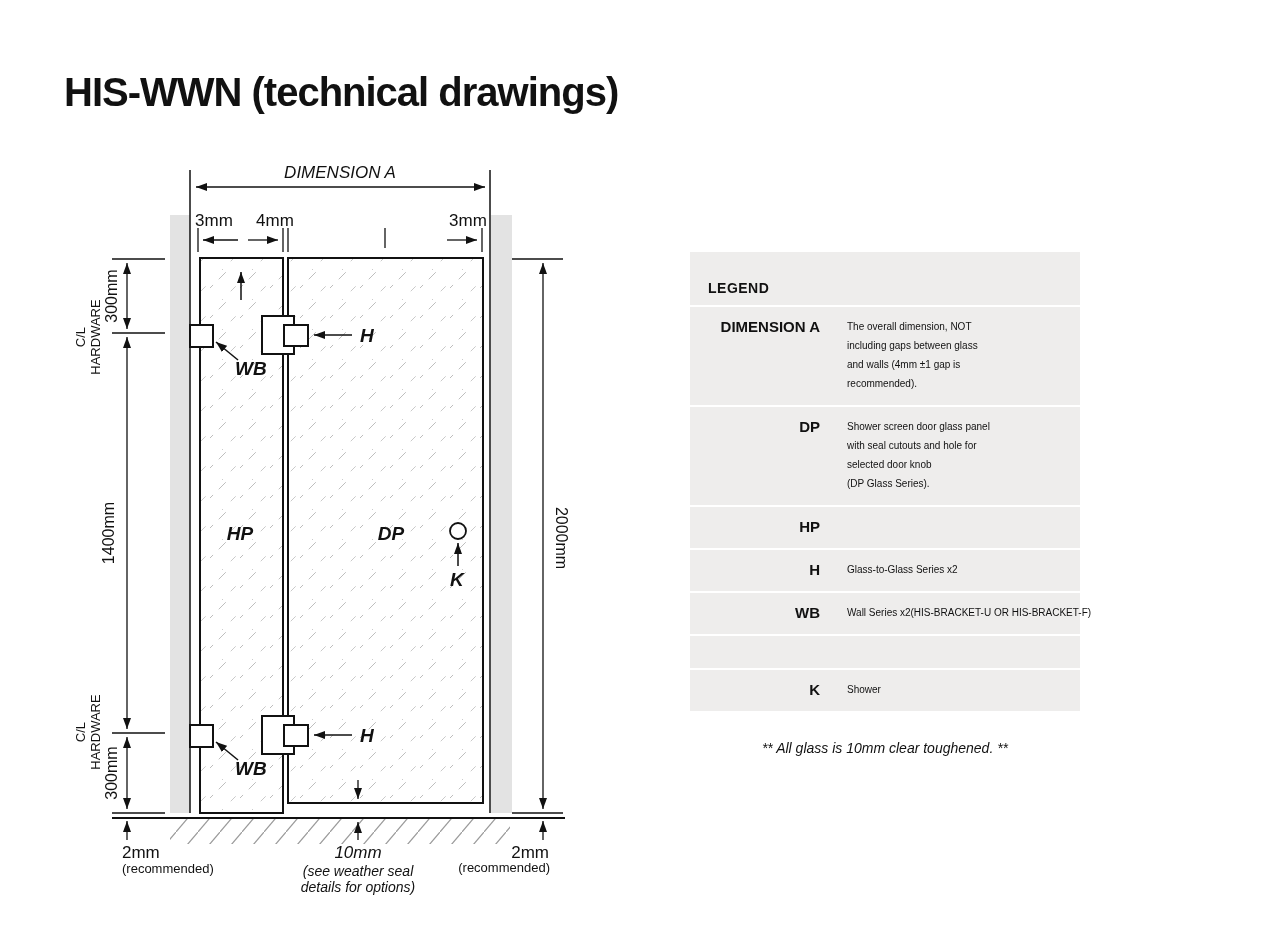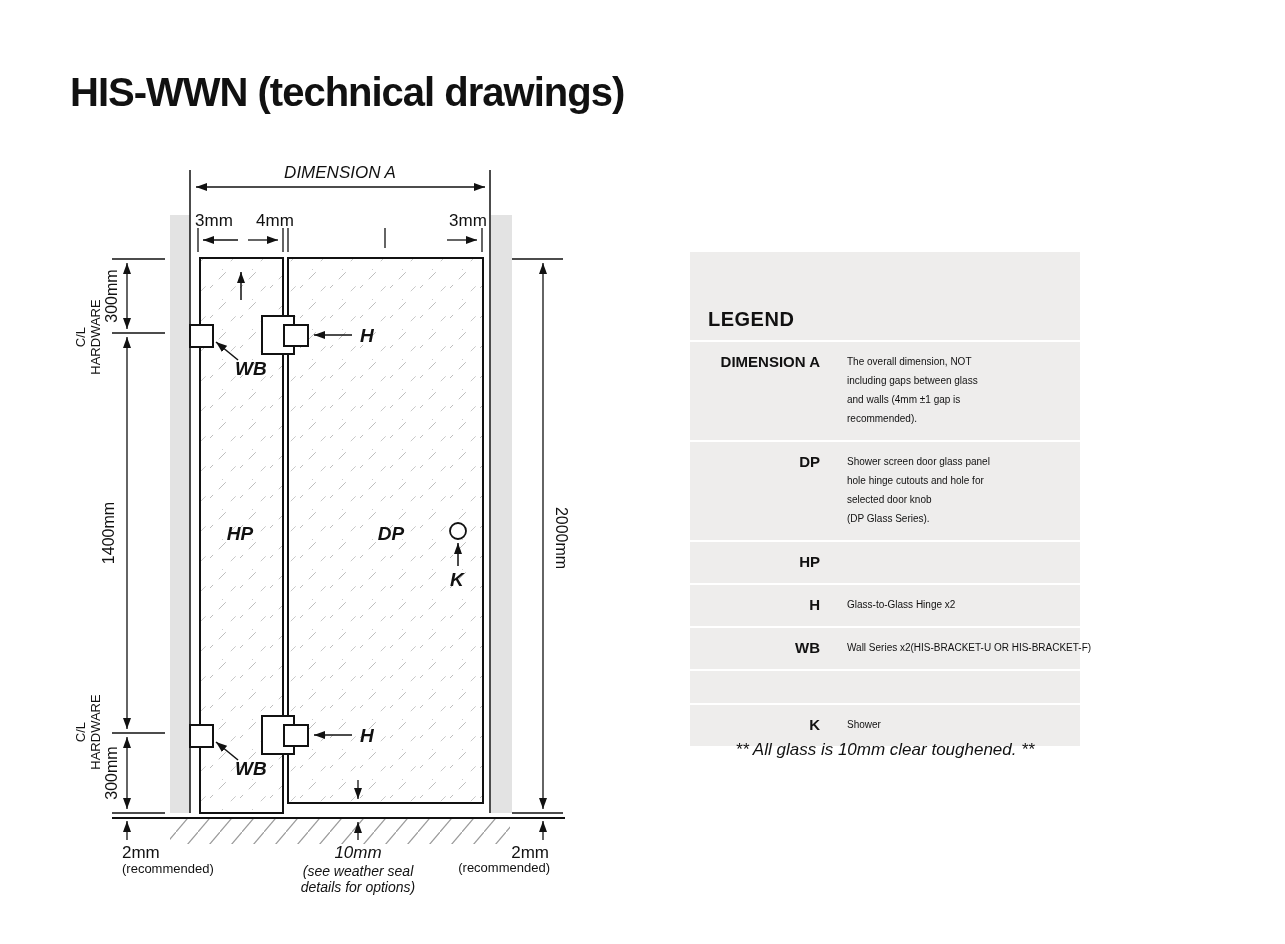--- a/index.html
+++ b/index.html
@@ -2,51 +2,51 @@
 <html><head>
 <meta charset="utf-8">
 <style>
   html,body { margin:0; padding:0; background:#fff; }
   #page {
     position:relative; width:1285px; height:944px; background:#ffffff;
     font-family:"Liberation Sans", sans-serif; color:#111;
     overflow:hidden;
   }
   #title {
-    position:absolute; left:70px; top:70px;
+    position:absolute; left:64px; top:70px;
     font-size:40px; font-weight:bold; letter-spacing:-1px;
   }
   svg text { fill:#111; font-family:"Liberation Sans", sans-serif; }
   .dimtxt  { font-size:17px; }
   .dimtxt-sm { font-size:13px; }
   .ital    { font-style:italic; }
   .rot     { font-size:16px; }
   .clh     { font-size:13px; }
   .plabel  { font-size:19px; font-weight:bold; font-style:italic; }
   .legend {
     position:absolute; left:690px; top:252px; width:390px;
     background:#eeedec;
   }
   .legend-title {
-    font-size:20px; font-weight:bold; padding:28px 0 9px 18px; letter-spacing:0.5px;margin-top:28px;
+    font-size:14px; font-weight:bold; padding:28px 0 9px 18px; letter-spacing:0.5px;
   }
   .lrow { display:flex; border-top:2px solid #ffffff; padding:10px 0 12px; }
   .lrow.empty { min-height:10px; }
   .lkey {
     flex:none; width:130px; text-align:right;
     font-weight:bold; font-size:15px; line-height:19px;
   }
   .ldesc {
     margin-left:27px; font-size:10px; line-height:19px;
     white-space:pre-line; width:250px;
   }
   .lrow.nowrap .ldesc { white-space:nowrap; width:auto; overflow:visible; }
   .footnote {
     position:absolute; left:690px; top:740px; width:390px;
-    text-align:center; font-style:italic; font-size:17px;
+    text-align:center; font-style:italic; font-size:14px;
   }
 </style>
 </head>
 <body>
 
 <div id="page">
 
   <div id="title">HIS-WWN (technical drawings)</div>
 
   <svg width="660" height="944" viewBox="0 0 660 944">
@@ -163,30 +163,30 @@
     <div class="lrow">
       <div class="lkey">DIMENSION A</div>
       <div class="ldesc">The overall dimension, NOT
 including gaps between glass
 and walls (4mm ±1 gap is
 recommended).</div>
     </div>
     <div class="lrow">
       <div class="lkey">DP</div>
       <div class="ldesc">Shower screen door glass panel
-hole hinge cutouts and hole for
+with seal cutouts and hole for
 selected door knob
 (DP Glass Series).</div>
     </div>
     <div class="lrow">
       <div class="lkey">HP</div>
     </div>
     <div class="lrow">
       <div class="lkey">H</div>
-      <div class="ldesc">Glass-to-Glass Hinge x2</div>
+      <div class="ldesc">Glass-to-Glass Series x2</div>
     </div>
     <div class="lrow nowrap">
       <div class="lkey">WB</div>
       <div class="ldesc">Wall Series x2(HIS-BRACKET-U OR HIS-BRACKET-F)</div>
     </div>
     <div class="lrow empty">
       <div class="lkey"></div>
       <div class="ldesc"></div>
     </div>
     <div class="lrow">

